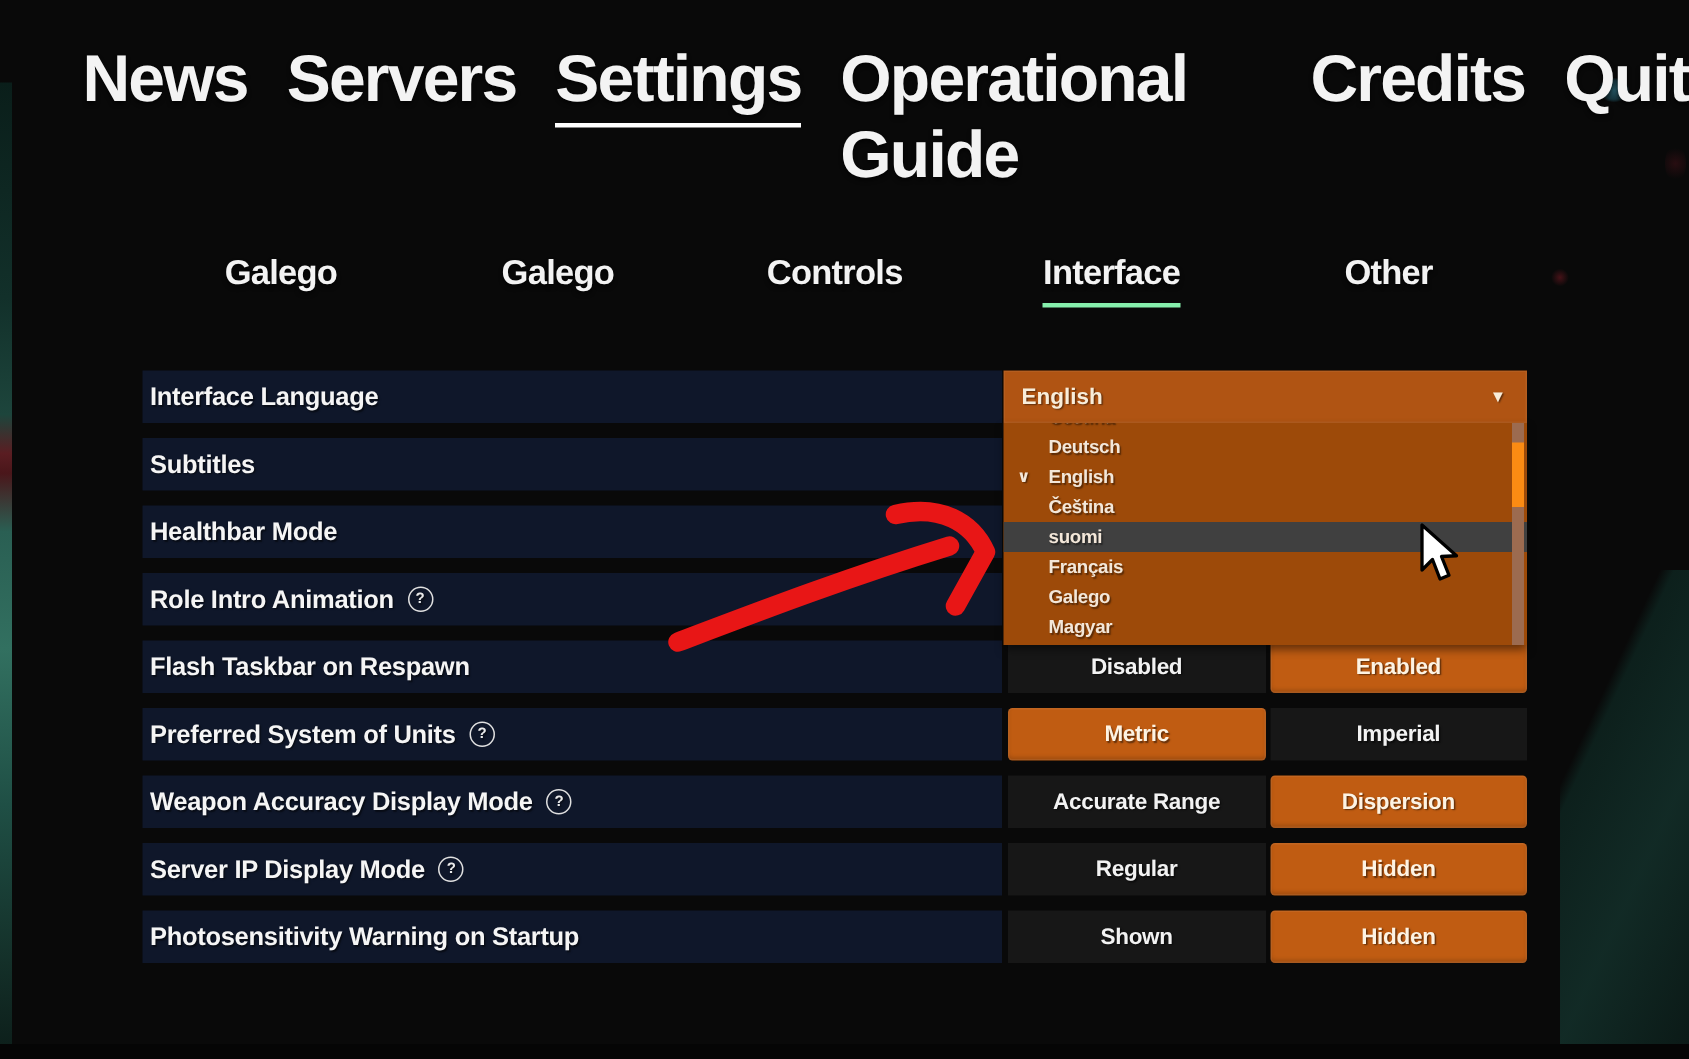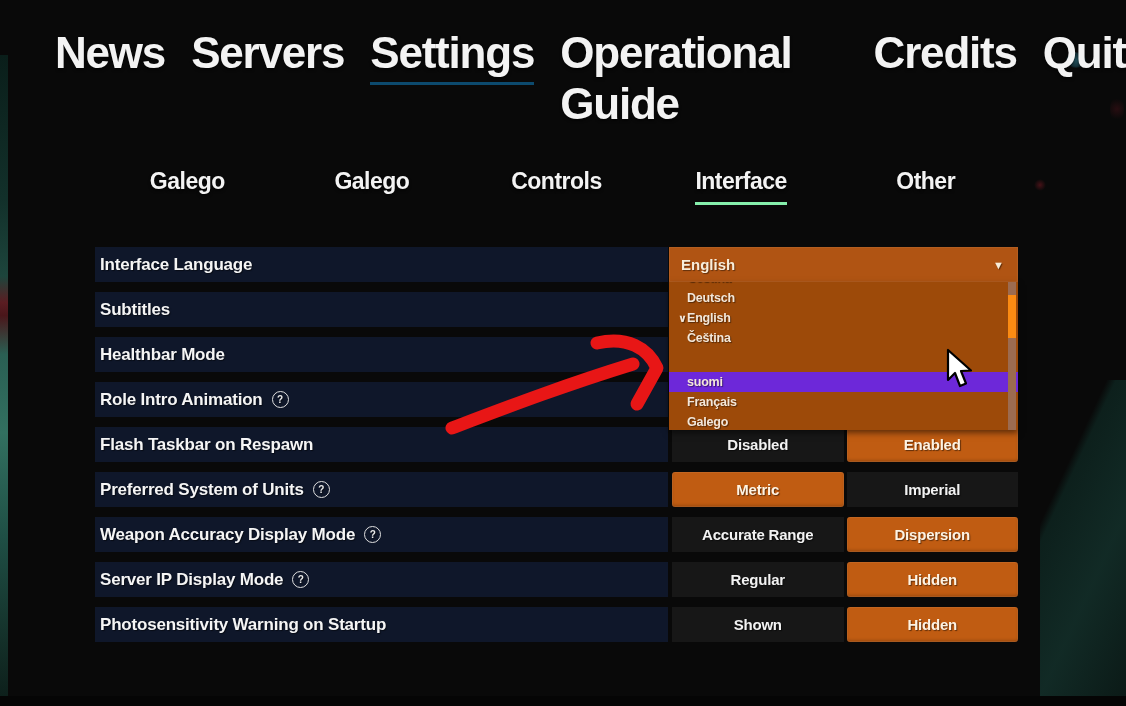--- a/index.html
+++ b/index.html
@@ -16,21 +16,21 @@
   .bg-red-smudge{position:absolute;left:1110px;top:96px;width:14px;height:26px;border-radius:50%;
     background:radial-gradient(circle,#3c1016 0%,rgba(30,6,10,0) 70%);opacity:.6;}
   .bg-corner{position:absolute;right:0;top:380px;width:86px;height:326px;
     background:linear-gradient(115deg,rgba(0,0,0,0) 28%,#0d211d 32%,#122c27 62%,#0b1a17 100%);opacity:.95;}
   .bg-bottom{position:absolute;left:0;bottom:0;width:100%;height:10px;background:#050505;}
 
   
   .nav{position:absolute;left:55px;top:28px;display:flex;gap:26px;align-items:flex-start;}
   .nav-item{color:#f3f3f3;font-size:44px;letter-spacing:-1.2px;line-height:1.15;cursor:default;
     text-shadow:0 2px 3px rgba(0,0,0,.6);}
-  .nav-item.active{border-bottom:3px solid #0c4a6e;padding-bottom:3px;}
+  .nav-item.active{border-bottom:3px solid #ffffff;padding-bottom:3px;}
 
   
   .tabs{position:absolute;left:95px;top:168px;width:923px;display:grid;grid-template-columns:repeat(5,1fr);}
   .tab{justify-self:center;color:#f3f3f3;font-size:23px;letter-spacing:-.5px;
     text-shadow:0 2px 3px rgba(0,0,0,.6);padding-bottom:7px;}
   .tab.active{border-bottom:3px solid #86efac;}
 
   
   .rows{position:absolute;left:95px;top:247px;width:923px;}
   .row{display:flex;height:35px;margin-bottom:10px;}
@@ -47,24 +47,24 @@
     box-shadow:inset 0 0 0 1px rgba(255,255,255,.07), inset 0 -2px 3px rgba(0,0,0,.18);}
 
   
   .dropdown{position:absolute;left:669px;top:247px;width:349px;z-index:5;}
   .dd-header{height:35px;background:#b05413;display:flex;align-items:center;position:relative;
     color:#f8edda;font-size:15px;padding-left:12px;box-sizing:border-box;
     text-shadow:1px 1px 1px rgba(0,0,0,.45);box-shadow:inset 0 0 0 1px rgba(255,255,255,.06);}
   .dd-caret{position:absolute;right:14px;top:50%;transform:translateY(-52%);font-size:11px;color:#f8edda;}
   .dd-list{position:relative;height:148px;background:#9d4a09;overflow:hidden;
     box-shadow:0 3px 6px rgba(0,0,0,.5);}
-  .dd-item{position:relative;height:20px;line-height:20px;padding-left:18px;color:#f3e7d9;
+  .dd-item{position:relative;height:20px;line-height:20px;padding-left:30px;color:#f3e7d9;
     font-size:12.5px;letter-spacing:-.2px;text-shadow:1px 1px 1px rgba(0,0,0,.45);white-space:nowrap;}
   .dd-item.clipped{margin-top:-14px;}
-  .dd-item.hovered{background:#6d28d9;margin-top:24px;}
+  .dd-item.hovered{background:#404040;}
   .dd-check{position:absolute;left:9px;top:0;font-size:11px;color:#f3e7d9;}
   .dd-scrollbar{position:absolute;right:2px;top:0;width:8px;height:148px;background:#9c6b50;}
   .dd-thumb{position:absolute;left:0;top:13px;width:8px;height:43px;background:#fb8b13;}
 
   .overlay-svg{position:absolute;left:0;top:0;pointer-events:none;z-index:9;}
   .cursor-svg{position:absolute;left:945px;top:348px;z-index:10;pointer-events:none;}
 </style>
 </head>
 <body>
 

